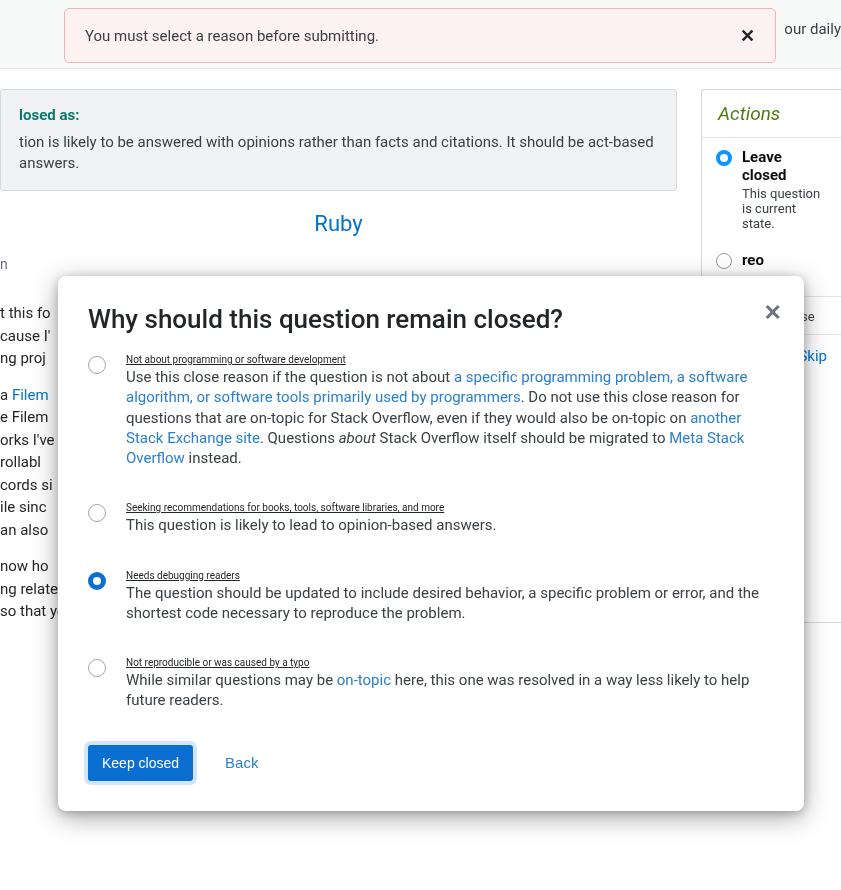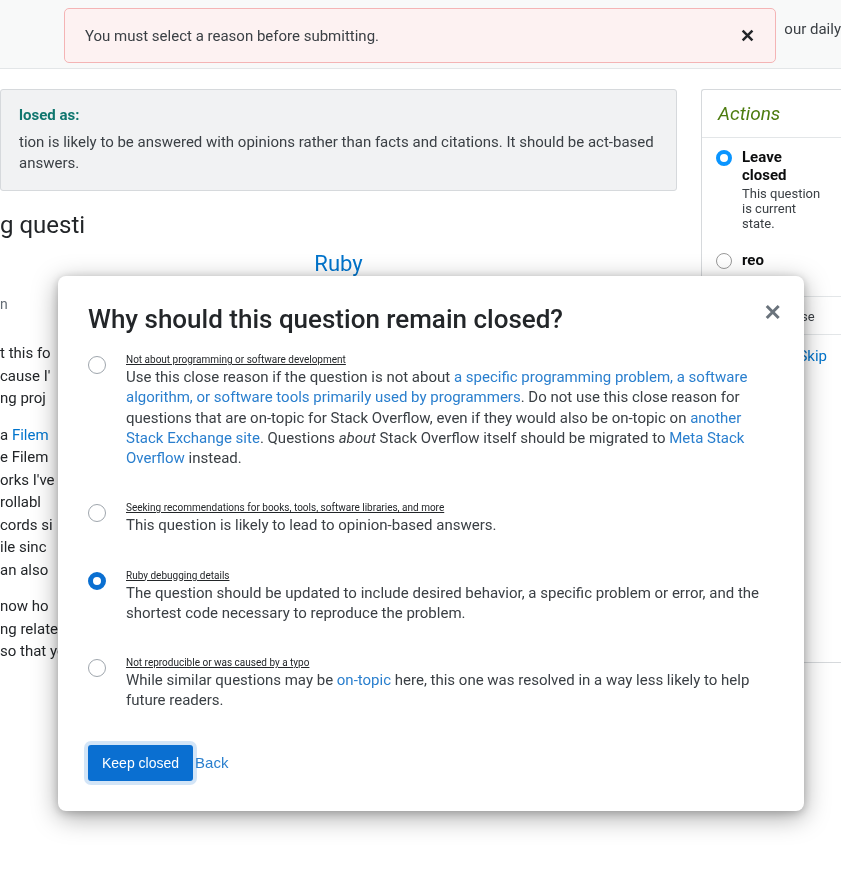--- a/index.html
+++ b/index.html
@@ -98,42 +98,41 @@
     width: 18px; height: 18px; border-radius: 50%;
     border: 1px solid #9fa6ad; flex-shrink: 0; margin-top: 2px;
     cursor: pointer;
   }
   .reason-radio.selected {
     border: 5px solid #0a6fd1; background: #fff;
   }
   .reason-title { color: #232629; font-size: 10px; margin-bottom: 2px; text-decoration: underline; }
   .reason-desc { color: #3b4045; font-size: 15px; line-height: 1.35; }
   .reason-desc a { color: #2a7fce; text-decoration: none; }
-  .modal-actions { display: flex; align-items: center; gap: 2px; }
+  .modal-actions { display: flex; align-items: center; gap: 32px; }
   .btn-primary {
     background: #0a6fd1; color: #fff; border: none;
     padding: 10px 14px; border-radius: 3px; font-size: 14px; cursor: pointer;
     box-shadow: 0 0 0 4px rgba(10,111,209,0.18);
   }
   .btn-link { color: #2a7fce; background: none; border: none; font-size: 15px; cursor: pointer; }
 </style>
 </head>
 <body>
 
 <div class="bg-header">
   <div style="text-align:right;padding-right:0;font-size:15px;color:#3b4045;">our daily</div>
 </div>
 
 <div class="bg-body">
   <div class="bg-left">
     <div class="close-box">
       <b>losed as:</b>
       <p>tion is likely to be answered with opinions rather than facts and citations. It should be act-based answers.</p>
     </div>
-    <div class="bg-title">g questi</div>
     <div style="margin-bottom:20px;text-align:center;"><span class="bg-link">Ruby</span></div>
     <div style="margin-bottom:30px;color:#636b74;font-size:14px;">n</div>
     <div class="bg-text">
       <div>t this fo</div>
       <div>cause I'</div>
       <div>ng proj</div>
       <div style="height:14px;"></div>
       <div><span>a </span><a>Filem</a></div>
       <div>e Filem</div>
       <div>orks I've</div>
@@ -197,21 +196,21 @@
     <div class="reason-radio"></div>
     <div>
       <div class="reason-title">Seeking recommendations for books, tools, software libraries, and more</div>
       <div class="reason-desc">This question is likely to lead to opinion-based answers.</div>
     </div>
   </div>
 
   <div class="reason">
     <div class="reason-radio selected"></div>
     <div>
-      <div class="reason-title">Ruby debugging details</div>
+      <div class="reason-title">Needs debugging readers</div>
       <div class="reason-desc">The question should be updated to include desired behavior, a specific problem or error, and the shortest code necessary to reproduce the problem.</div>
     </div>
   </div>
 
   <div class="reason">
     <div class="reason-radio"></div>
     <div>
       <div class="reason-title">Not reproducible or was caused by a typo</div>
       <div class="reason-desc">
         <span>While similar questions may be </span><a>on-topic</a><span> here, this one was resolved in a way less likely to help future readers.</span>

